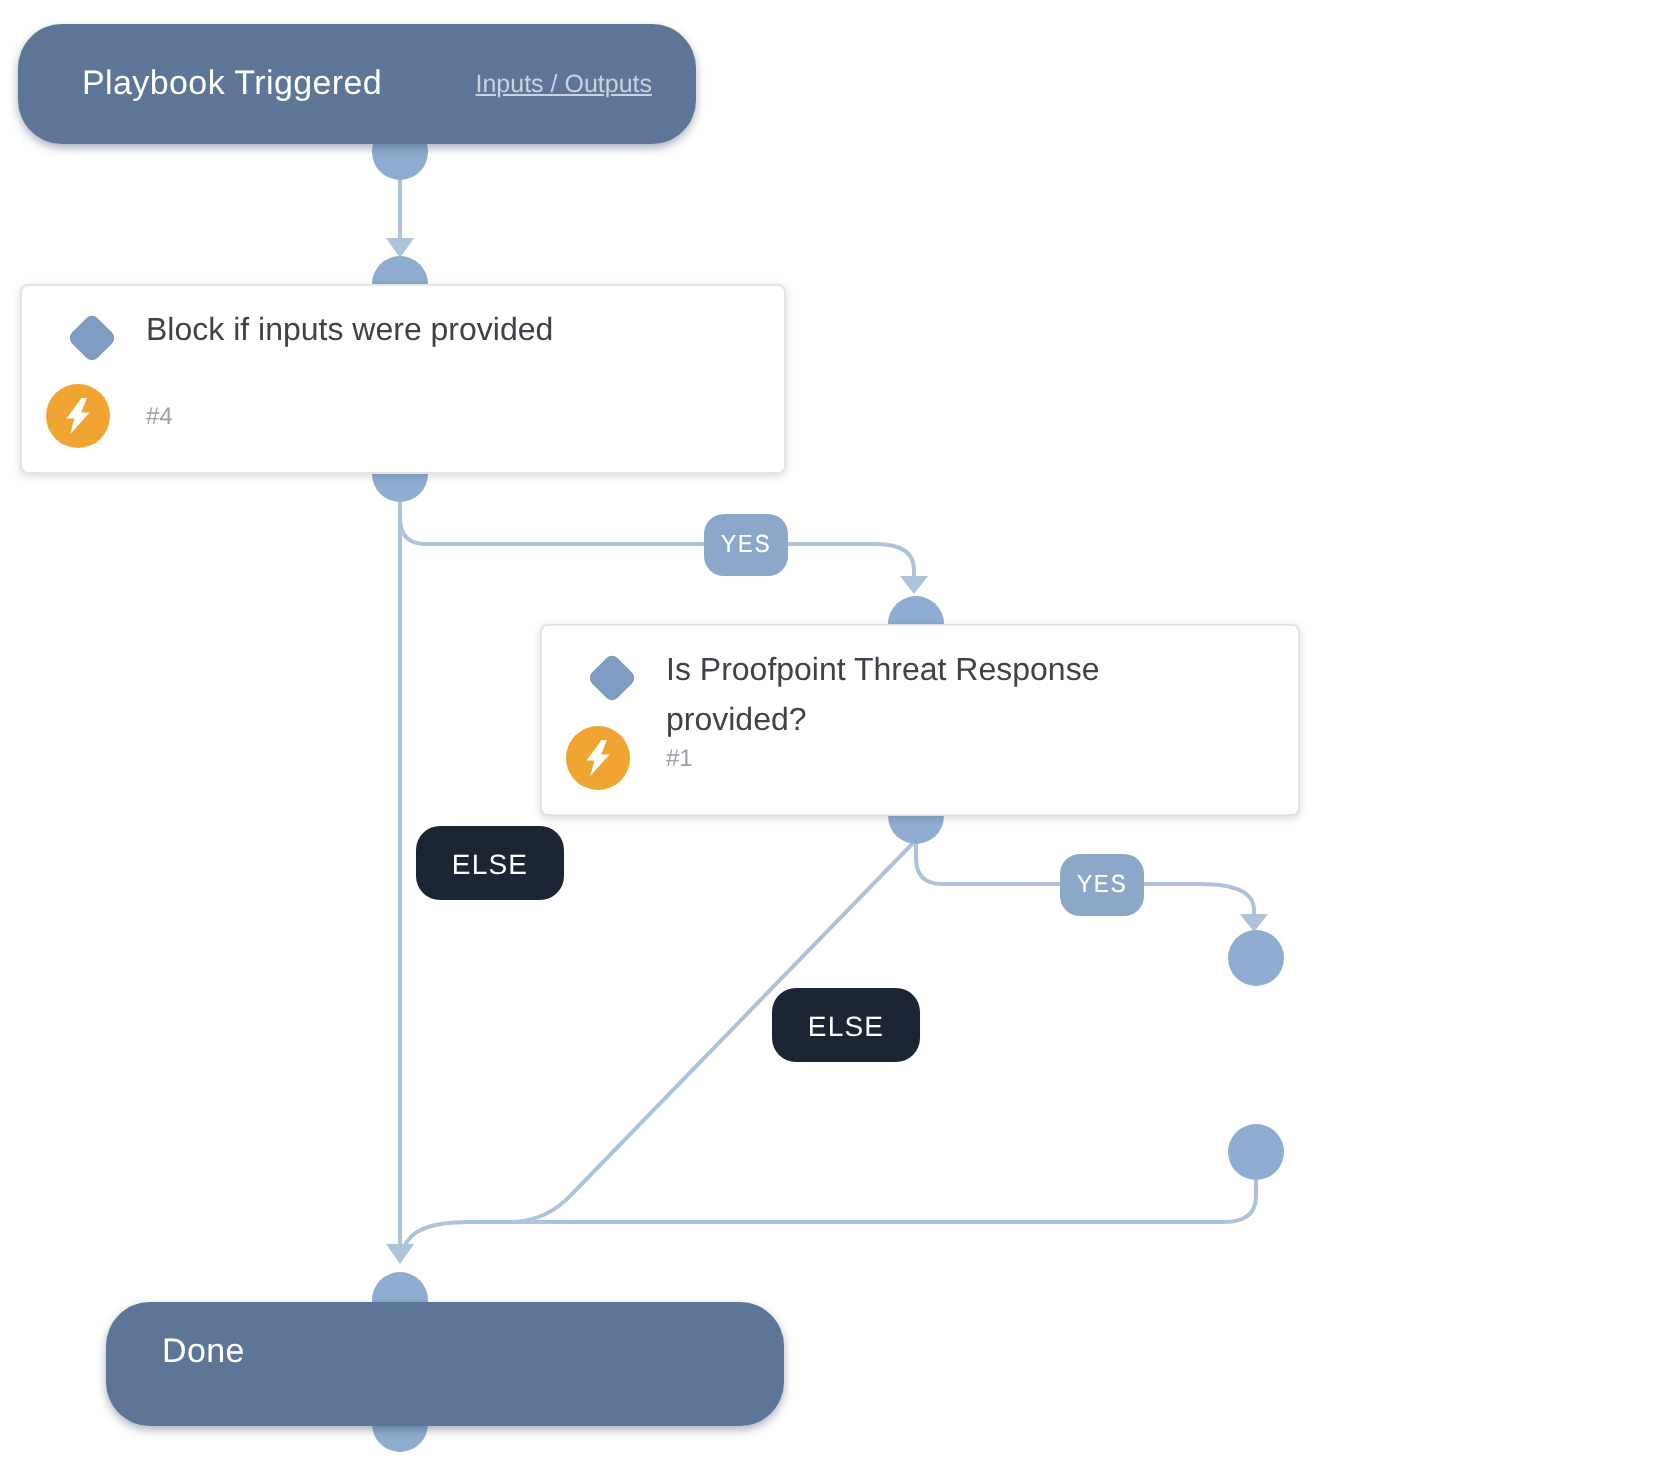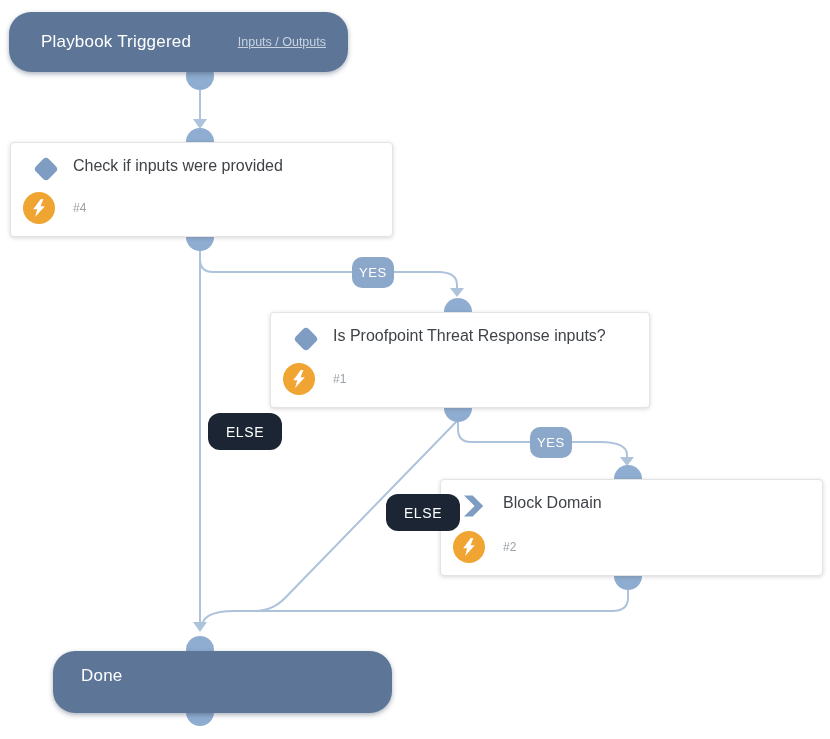--- a/index.html
+++ b/index.html
@@ -49,21 +49,21 @@
     font-size:16px; line-height:25px; color:var(--block-title-text);}
   .bolt{position:absolute; left:12px; bottom:12px; width:32px; height:32px;
     border-radius:50%; background:var(--bolt-fill);
     display:flex; align-items:center; justify-content:center;}
   .ref{position:absolute; left:62px; bottom:21px; font-size:12px; color:var(--block-ref-text);}
 
   .badge{
     position:absolute; z-index:3; display:flex; align-items:center; justify-content:center;
     color:var(--badge-text); letter-spacing:0.6px; cursor:pointer;
   }
-  .badge.yes{width:42px; height:31px; border-radius:10px; background:var(--yes-badge-fill); font-size:13px;}
+  .badge.yes{width:42px; height:31px; border-radius:10px; background:var(--yes-badge-fill); font-size:13px;font-family:Liberation Mono, monospace;}
   .badge.else{width:74px; height:37px; border-radius:12px; background:var(--else-badge-fill); font-size:14px;margin-left:31px;}
   .badge.yes-1{left:352px; top:257px;}
   .badge.else-1{left:177px; top:413px;}
   .badge.yes-2{left:530px; top:427px;}
   .badge.else-2{left:355px; top:494px;}
 </style>
 </head>
 <body>
 
 <div class="canvas">
@@ -99,56 +99,42 @@
 
   <div class="terminal start">
     <span class="t-title">Playbook Triggered</span>
     <span class="io">Inputs / Outputs</span>
   </div>
 
   <div class="block block-1">
     <span class="shape-slot">
         <span class="diamond"></span>
       </span>
-    <div class="block-title">Check if inputs were provided</div>
+    <div class="block-title">Block if inputs were provided</div>
     <div class="bolt">
       <svg width="14" height="18" viewBox="0 0 14 18">
           <path fill="#fff" d="M8.8 0 L1.2 10.2 L5.2 10.2 L3.1 18 L12.8 7.2 L8.6 7.2 L11.4 0 Z"></path>
         </svg>
     </div>
     <div class="ref">#4</div>
   </div>
 
   <div class="block block-2">
     <span class="shape-slot">
         <span class="diamond"></span>
       </span>
-    <div class="block-title">Is Proofpoint Threat Response inputs?</div>
+    <div class="block-title">Is Proofpoint Threat Response provided?</div>
     <div class="bolt">
       <svg width="14" height="18" viewBox="0 0 14 18">
           <path fill="#fff" d="M8.8 0 L1.2 10.2 L5.2 10.2 L3.1 18 L12.8 7.2 L8.6 7.2 L11.4 0 Z"></path>
         </svg>
     </div>
     <div class="ref">#1</div>
   </div>
 
-  <div class="block block-3">
-    <span class="shape-slot">
-      <svg width="25" height="22" viewBox="0 0 26 22">
-          <polygon fill="var(--shape-icon-fill)" points="0,0 9,0 20,11 9,22 0,22 11,11"></polygon>
-        </svg>
-    </span>
-    <div class="block-title">Block Domain</div>
-    <div class="bolt">
-      <svg width="14" height="18" viewBox="0 0 14 18">
-          <path fill="#fff" d="M8.8 0 L1.2 10.2 L5.2 10.2 L3.1 18 L12.8 7.2 L8.6 7.2 L11.4 0 Z"></path>
-        </svg>
-    </div>
-    <div class="ref">#2</div>
-  </div>
 
   <div class="badge yes yes-1">YES</div>
   <div class="badge else else-1">ELSE</div>
   <div class="badge yes yes-2">YES</div>
   <div class="badge else else-2">ELSE</div>
 
   <div class="terminal end">
     <span class="t-title">Done</span>
   </div>
 

